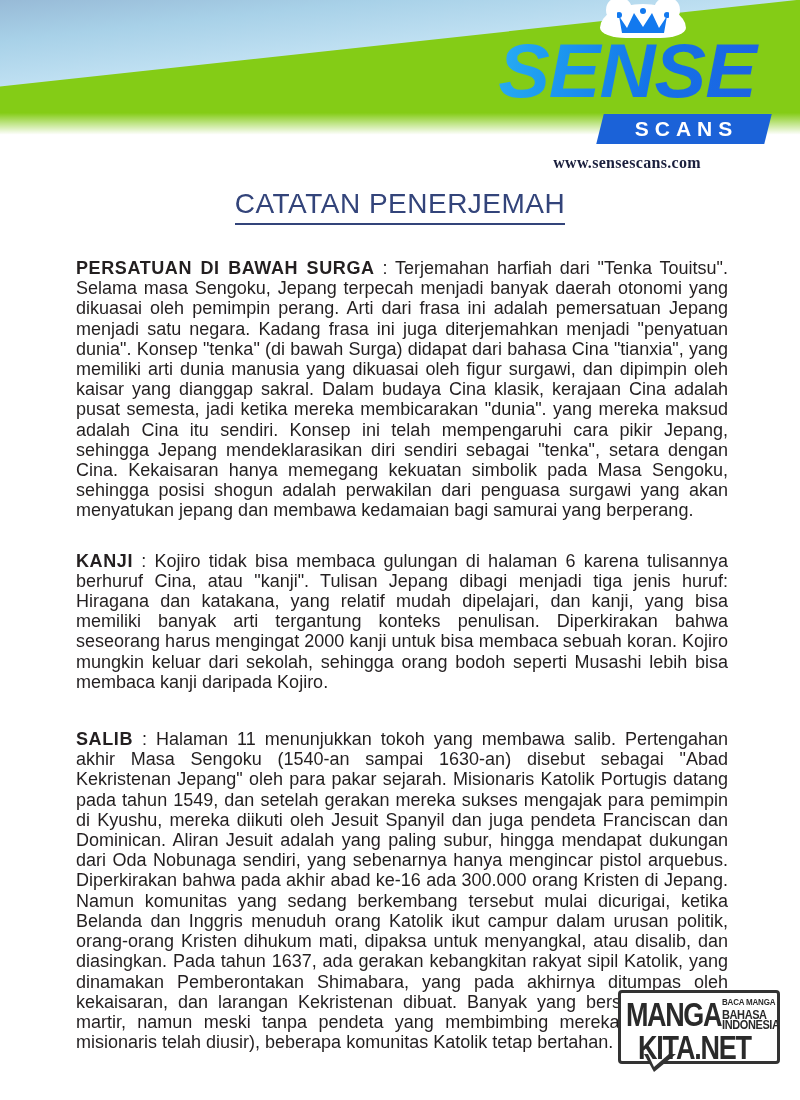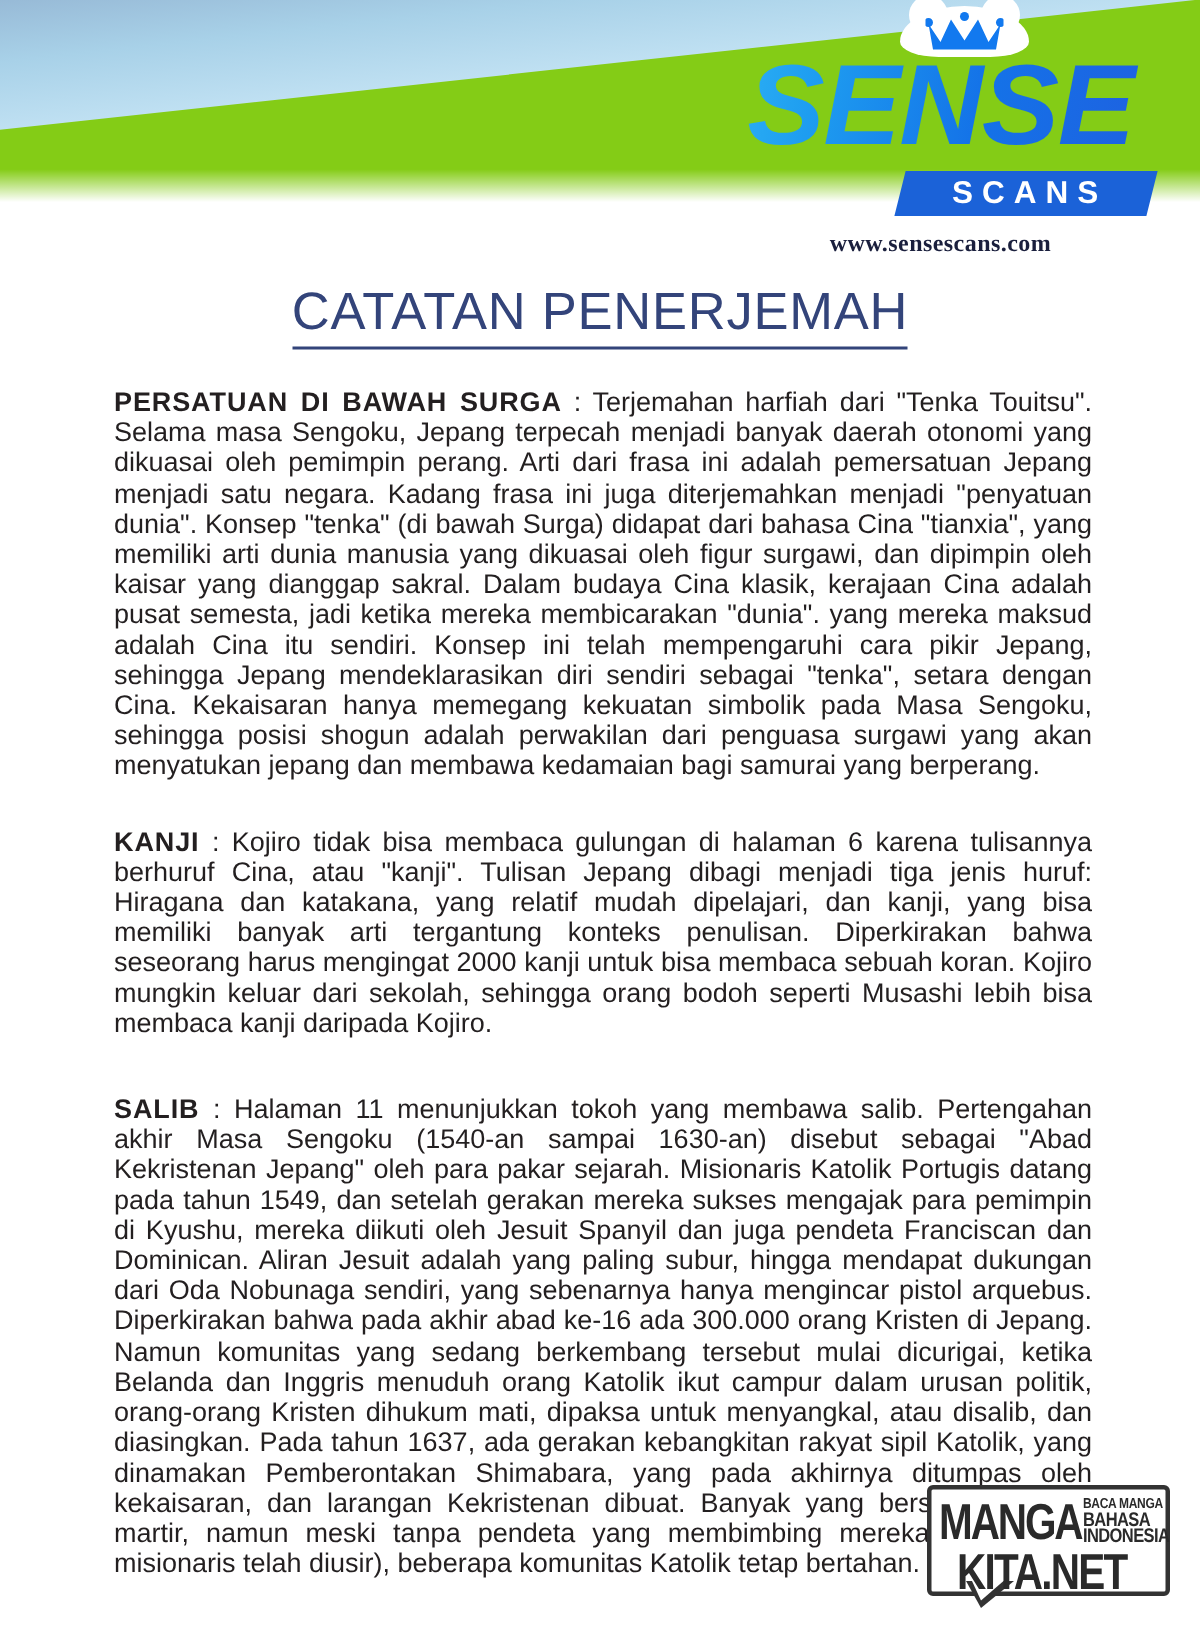--- a/index.html
+++ b/index.html
@@ -132,21 +132,21 @@
     letter-spacing: 0.3px;
   }
 
   
   .doc-title {
     position: absolute;
     left: 0;
     top: 188px;
     width: 800px;
     text-align: center;
-    font-size: 35px;
+    font-size: 28px;
     color: #33447a;
     letter-spacing: 0.5px;
   }
   .doc-title span {
     border-bottom: 2px solid #33447a;
     padding-bottom: 4px;
   }
 
   .content {
     position: absolute;

